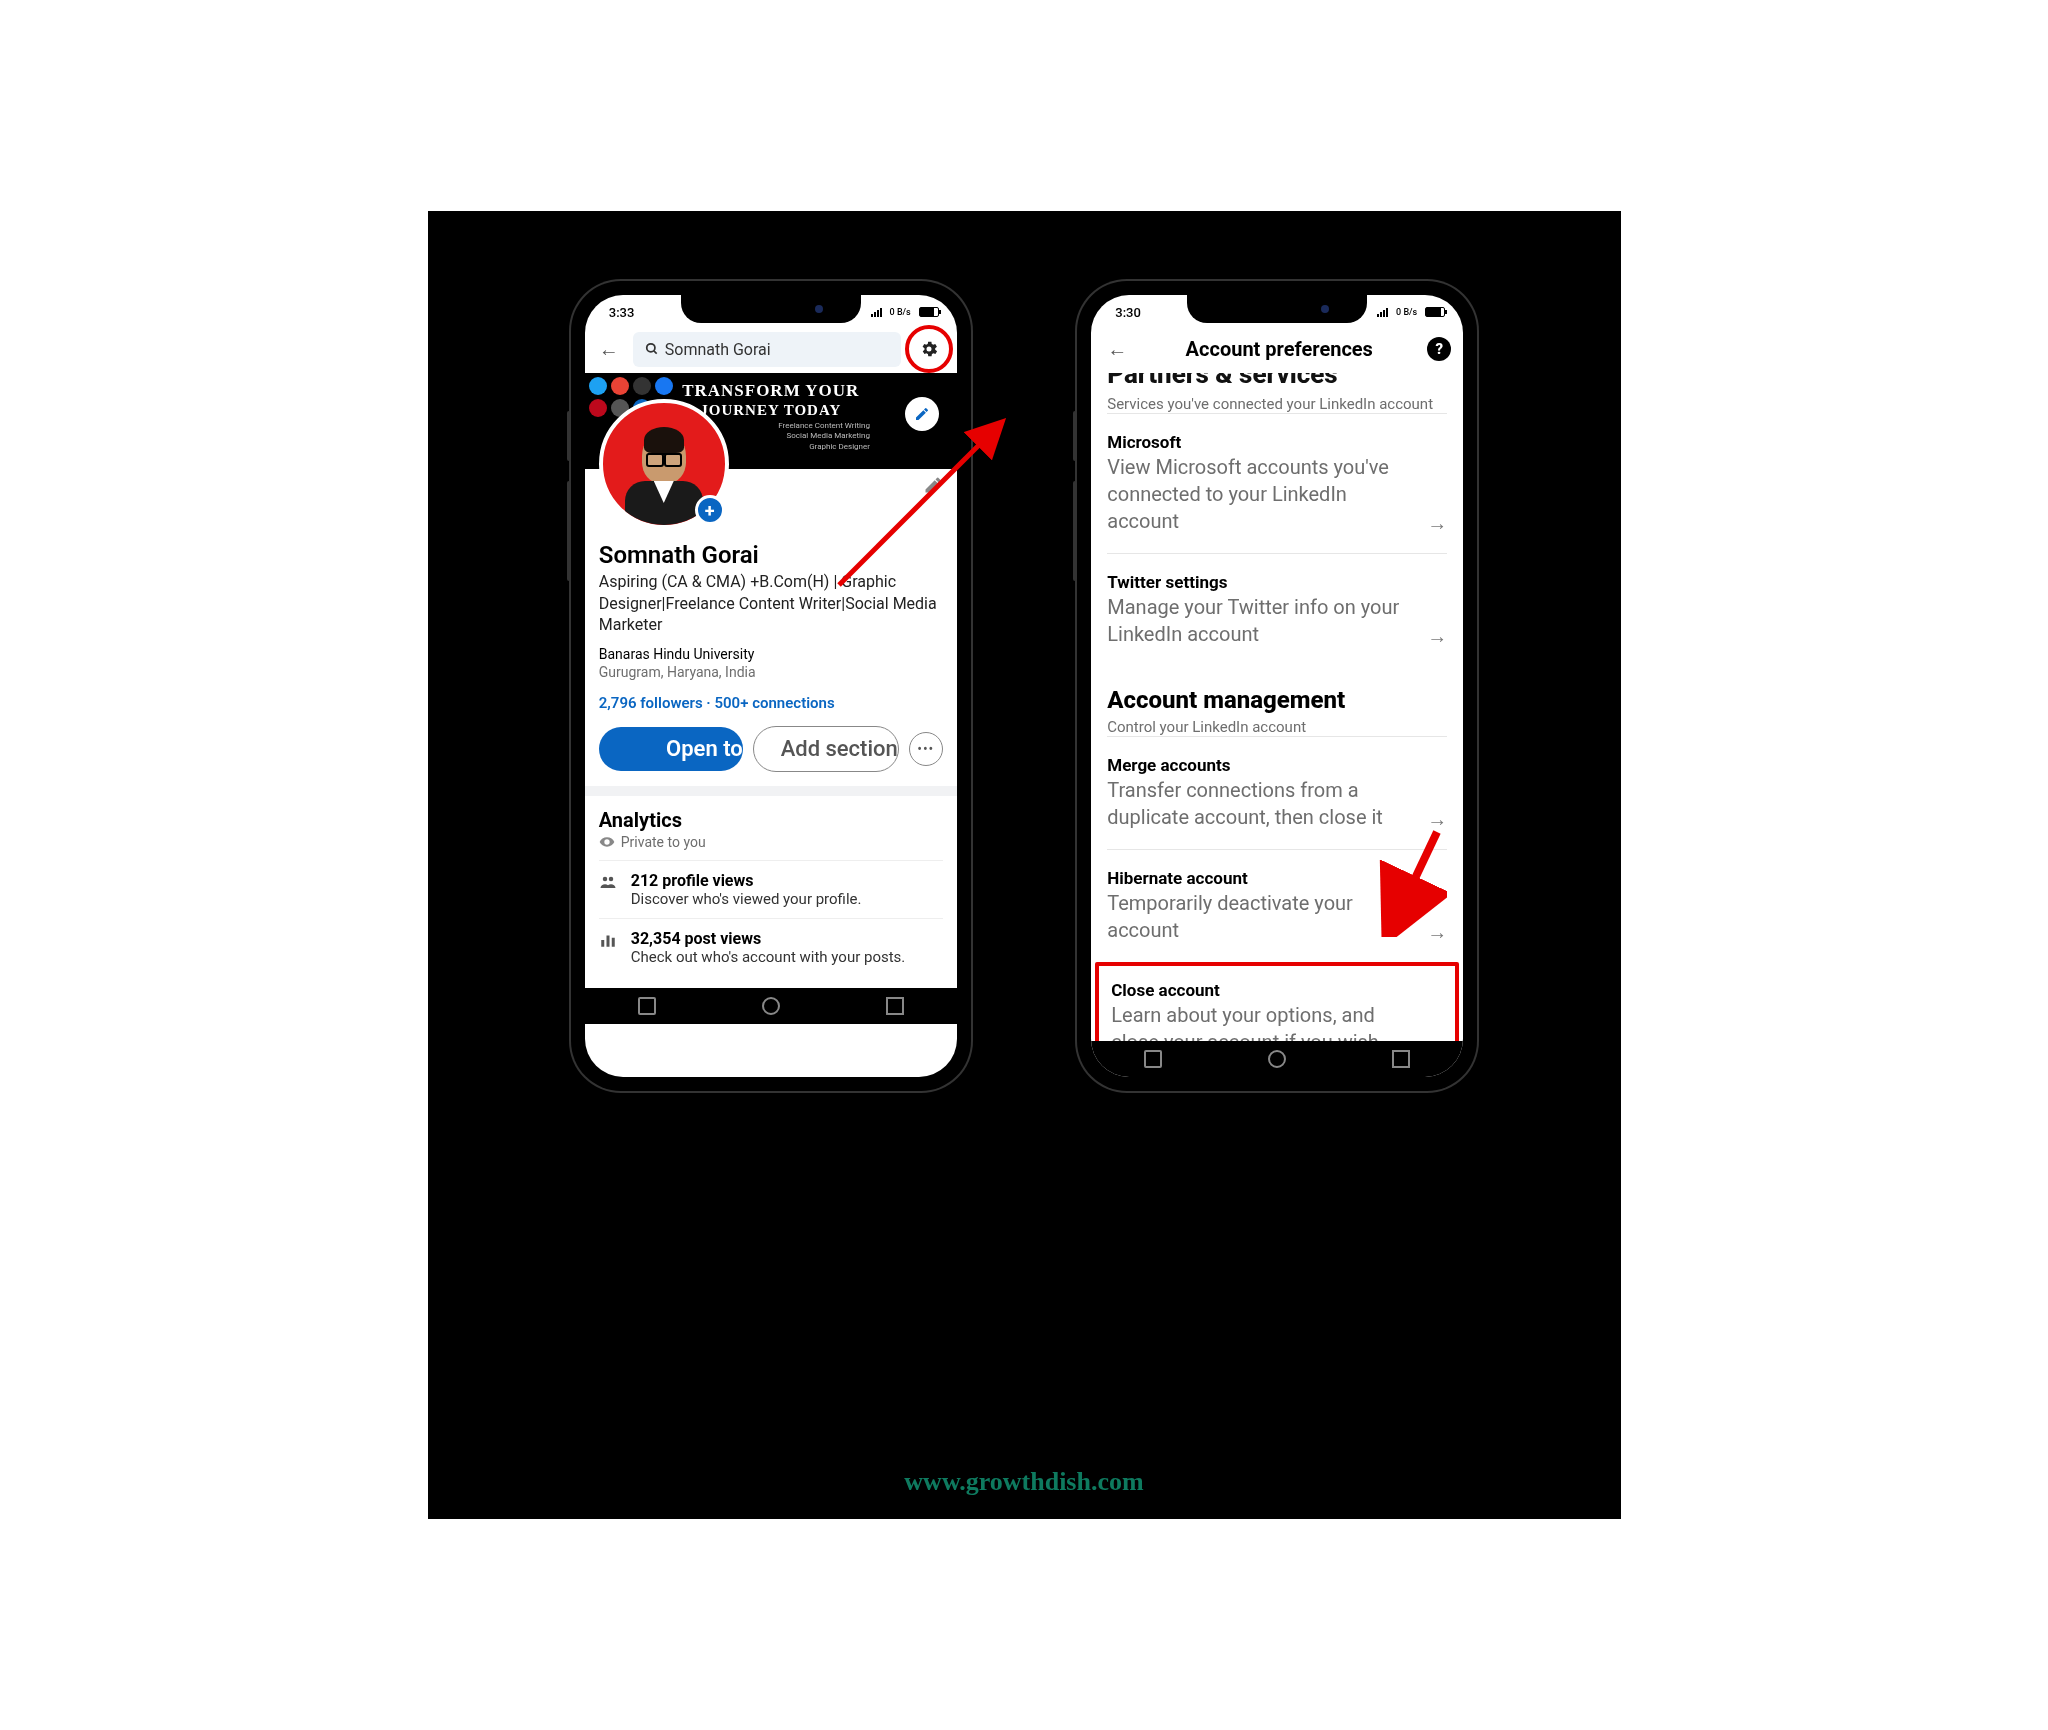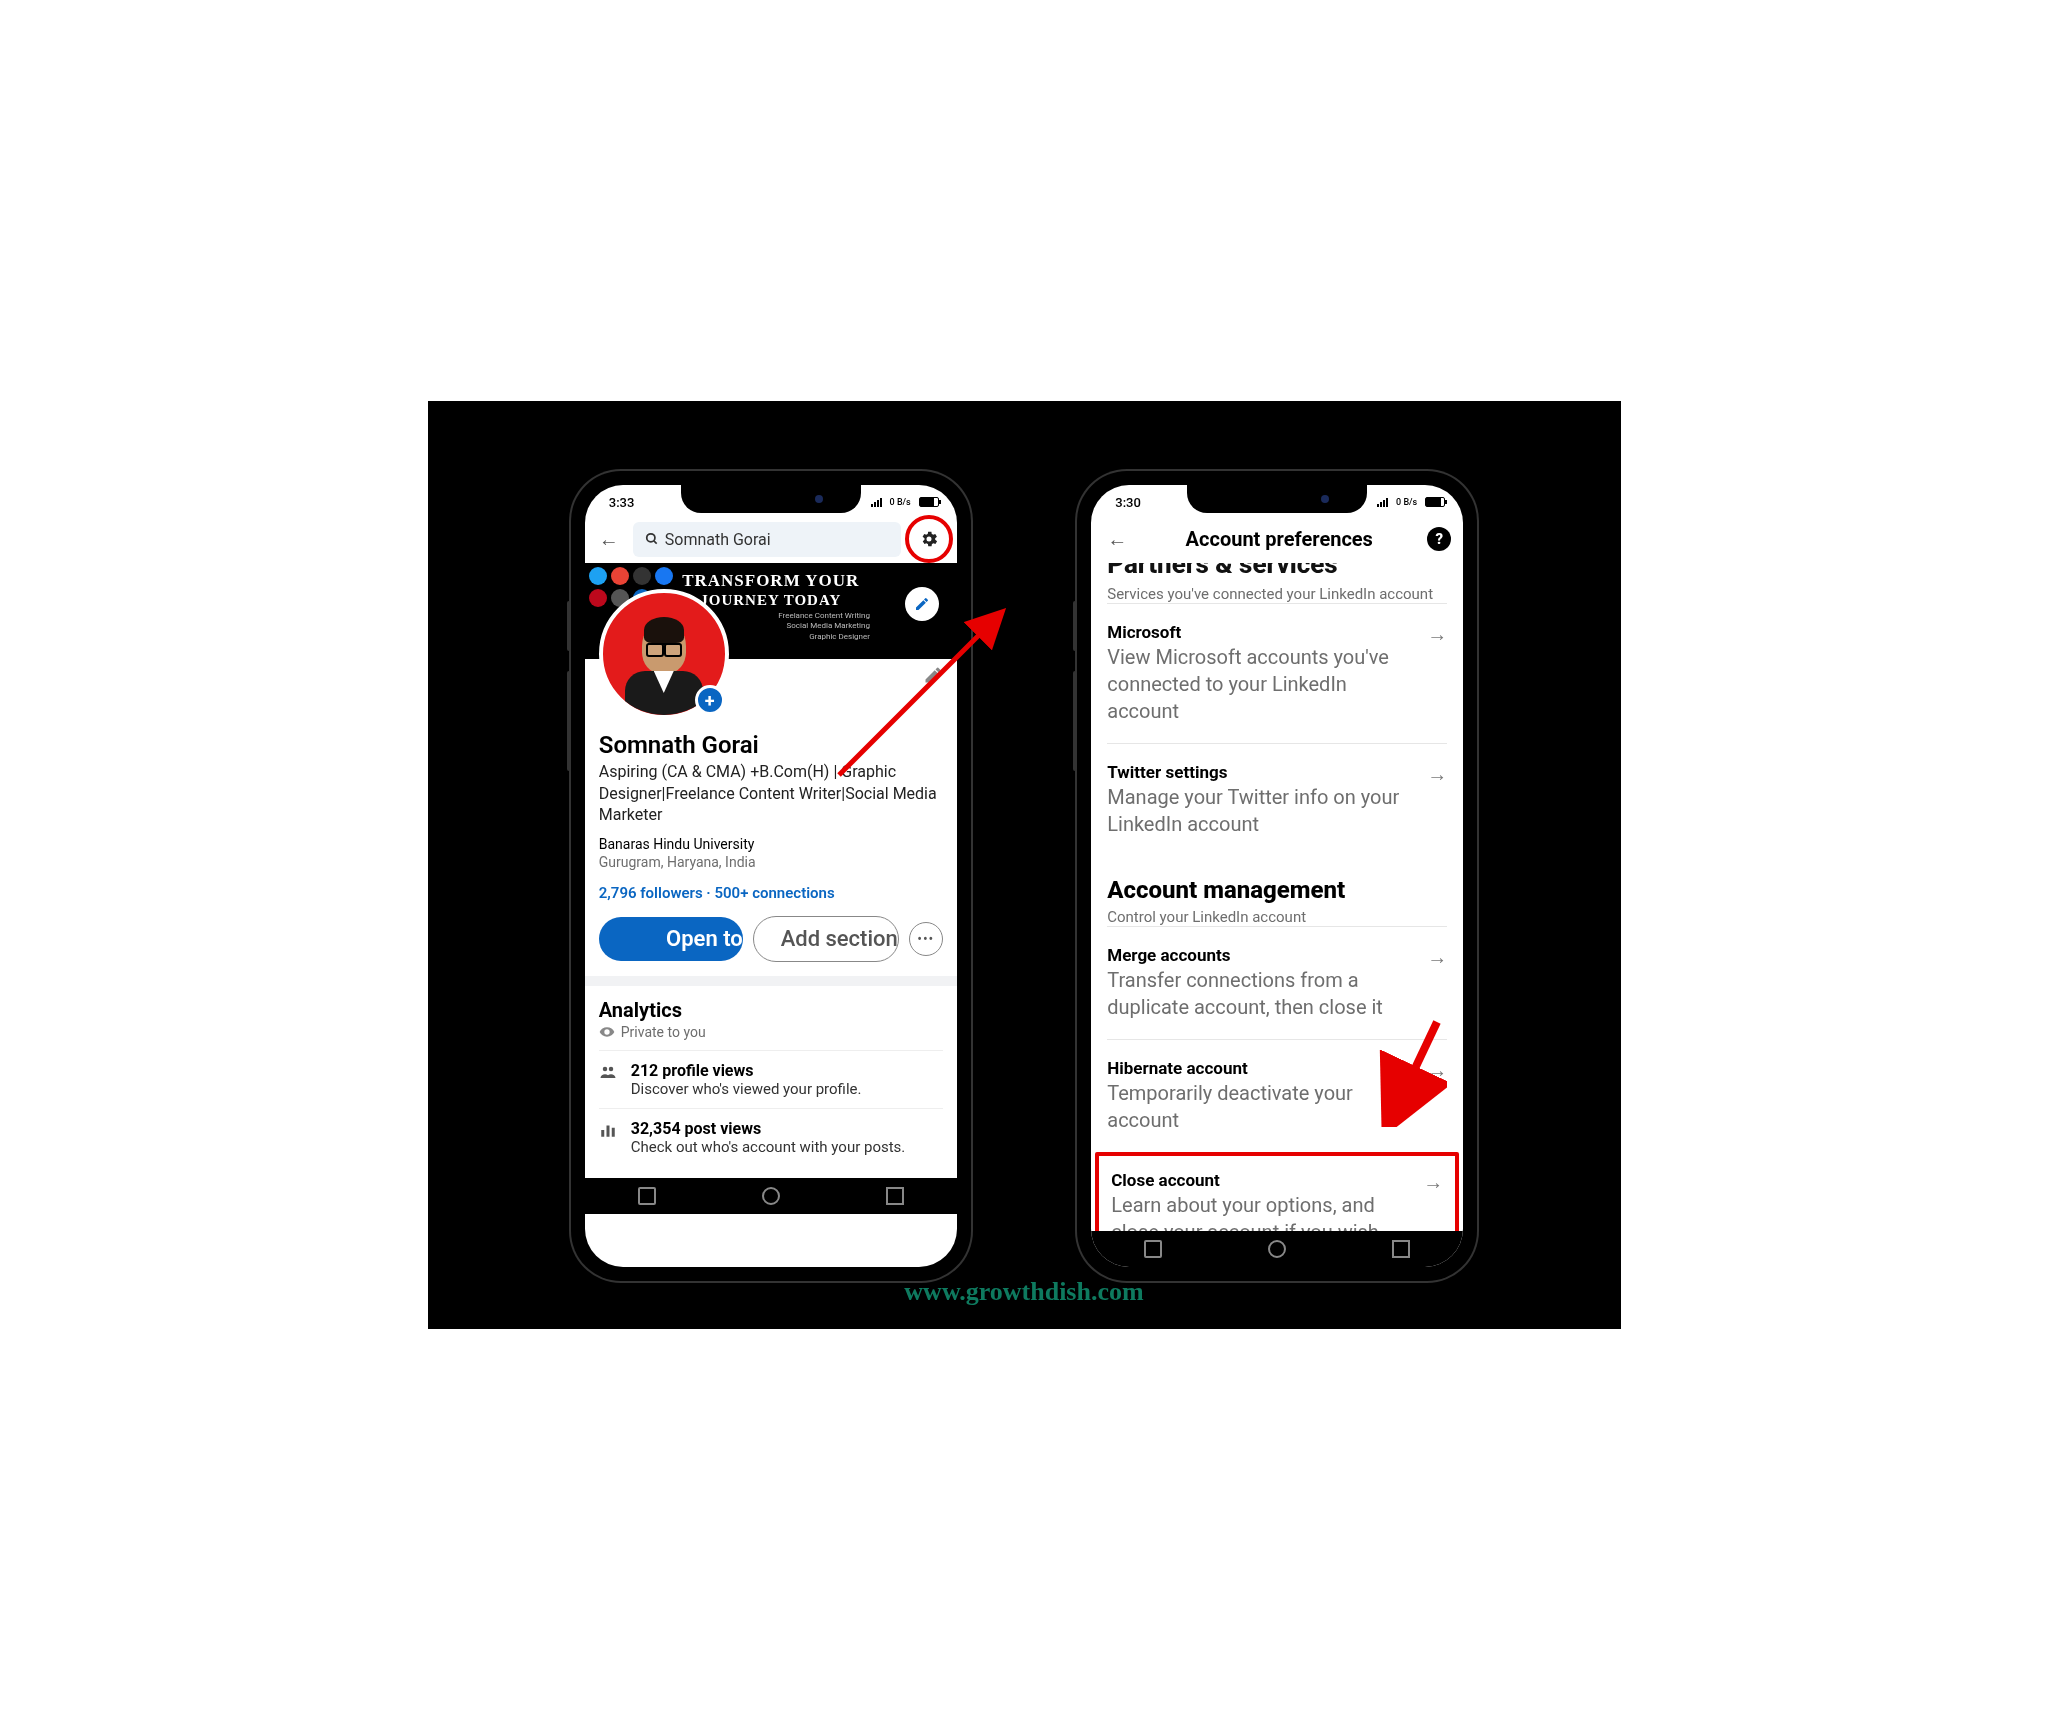--- a/index.html
+++ b/index.html
@@ -15,21 +15,21 @@
     margin:0;
     background:#fff;
     font-family:-apple-system,BlinkMacSystemFont,"Segoe UI",Roboto,Arial,sans-serif;
     display:flex;
     align-items:center;
     justify-content:center;
     min-height:100vh;
   }
   .canvas{
     width:1193px;
-    height:928px;
+    height:1308px;
     background:var(--bg-black);
     position:relative;
     display:flex;
     justify-content:space-around;
     align-items:flex-start;
     padding:70px 90px 0 90px;
   }
   .phone{
     width:var(--phone-w);
     height:var(--phone-h);
@@ -129,21 +129,21 @@
   .red-arrow-1{position:absolute;left:258px;top:124px;width:190px;height:190px;pointer-events:none;z-index:60;}
 
   
   .prefs-header{display:flex;align-items:center;gap:8px;padding:8px 12px;}
   .prefs-title{flex:1;font-size:20px;font-weight:700;text-align:center;}
   .help-badge{width:24px;height:24px;border-radius:50%;background:#000;color:#fff;display:flex;align-items:center;justify-content:center;font-weight:800;font-size:15px;}
 
   .prefs-body{flex:1;overflow:hidden;padding:0 16px;}
   .cut-title{font-size:26px;font-weight:800;margin:0;color:#111;position:relative;top:-14px;}
   .group-sub{color:var(--muted);font-size:15px;margin-top:-8px;}
-  .item{padding:18px 0;border-top:1px solid var(--divider);display:flex;align-items:flex-start;gap:24px;}
+  .item{padding:18px 0;border-top:1px solid var(--divider);display:flex;align-items:flex-end;gap:24px;}
   .item:first-of-type{border-top:none;}
   .item .txt{flex:1;}
   .item b{font-size:17px;}
   .item .d{color:var(--muted);font-size:20px;margin-top:2px;line-height:1.35;}
   .chev{color:#7a7a7a;font-size:20px;}
 
   .group-head{font-size:24px;font-weight:800;margin:20px 0 4px;}
 
   .close-highlight{border:4px solid #e60000;margin:0 -12px;padding:14px 12px 16px;border-radius:2px;}
   .red-arrow-2{position:absolute;left:300px;top:546px;width:70px;height:110px;pointer-events:none;z-index:60;}

